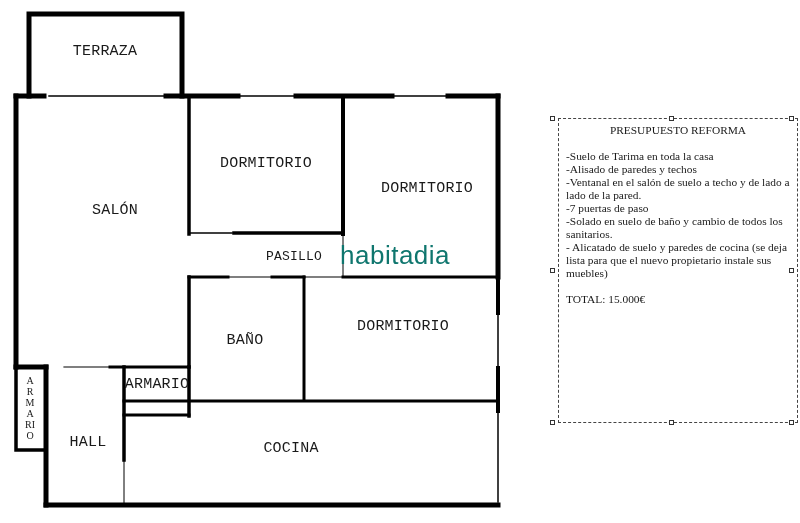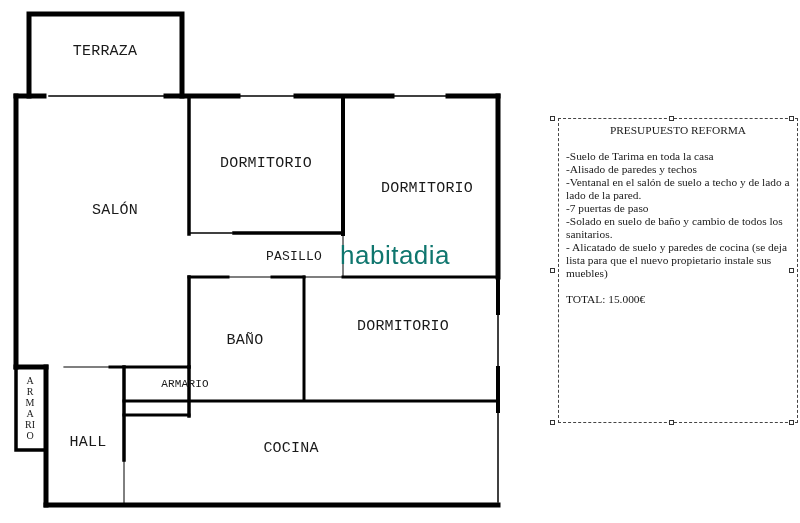--- a/index.html
+++ b/index.html
@@ -2,21 +2,21 @@
 <html><head>
   <meta charset="utf-8">
   <style>
     html, body { margin: 0; padding: 0; background: #ffffff; }
     body { width: 800px; height: 523px; position: relative; overflow: hidden;
            font-family: "Liberation Serif", "DejaVu Serif", serif; color: #1a1a1a; }
     #plan { position: absolute; left: 0; top: 0; width: 800px; height: 523px; }
     .room-label { position: absolute; font-size: 15px; letter-spacing: 0.2px; white-space: nowrap;
                   transform: translate(-50%, -50%); font-family: Liberation Mono, monospace; }
     .room-label.small { font-size: 13px; margin-left: 30px; }
-    .room-label.tiny { font-size: 11px; margin-left: 28px; }
+    .room-label.tiny { font-size: 15px; }
     .vertical-label { position: absolute; font-size: 10px; line-height: 11px; text-align: center;
                       width: 14px; transform: translate(-50%, -50%); }
     .vertical-label span { display: block; }
     .watermark { position: absolute; left: 340px; top: 240px; font-family: "Liberation Sans", sans-serif;
                  font-size: 26px; color: #0f766e; letter-spacing: 0.5px; }
     .textbox { position: absolute; left: 552px; top: 118px; width: 240px; height: 305px;
                border: 1px dashed #444; box-sizing: border-box; padding: 5px 7px; font-size: 11.4px;
                line-height: 13px; margin-left: 6px; }
     .textbox .tb-title { text-align: center; margin-bottom: 13px; }
     .textbox .tb-line { display: block; }

